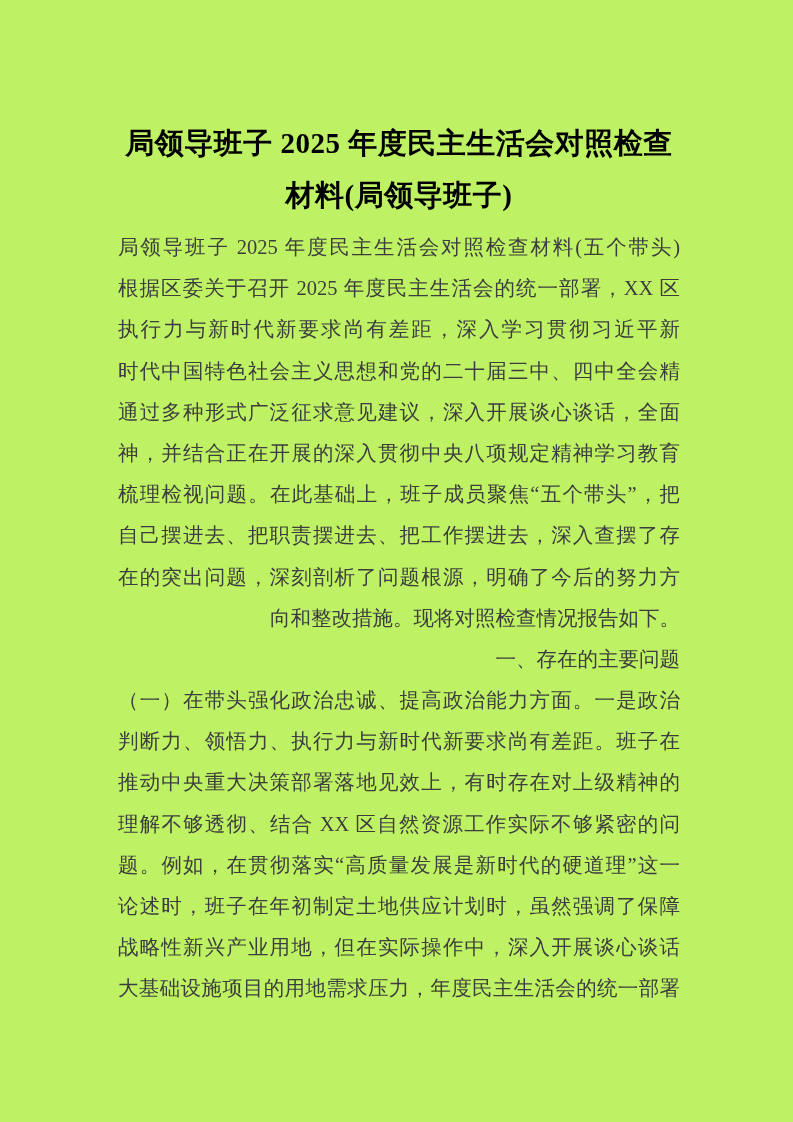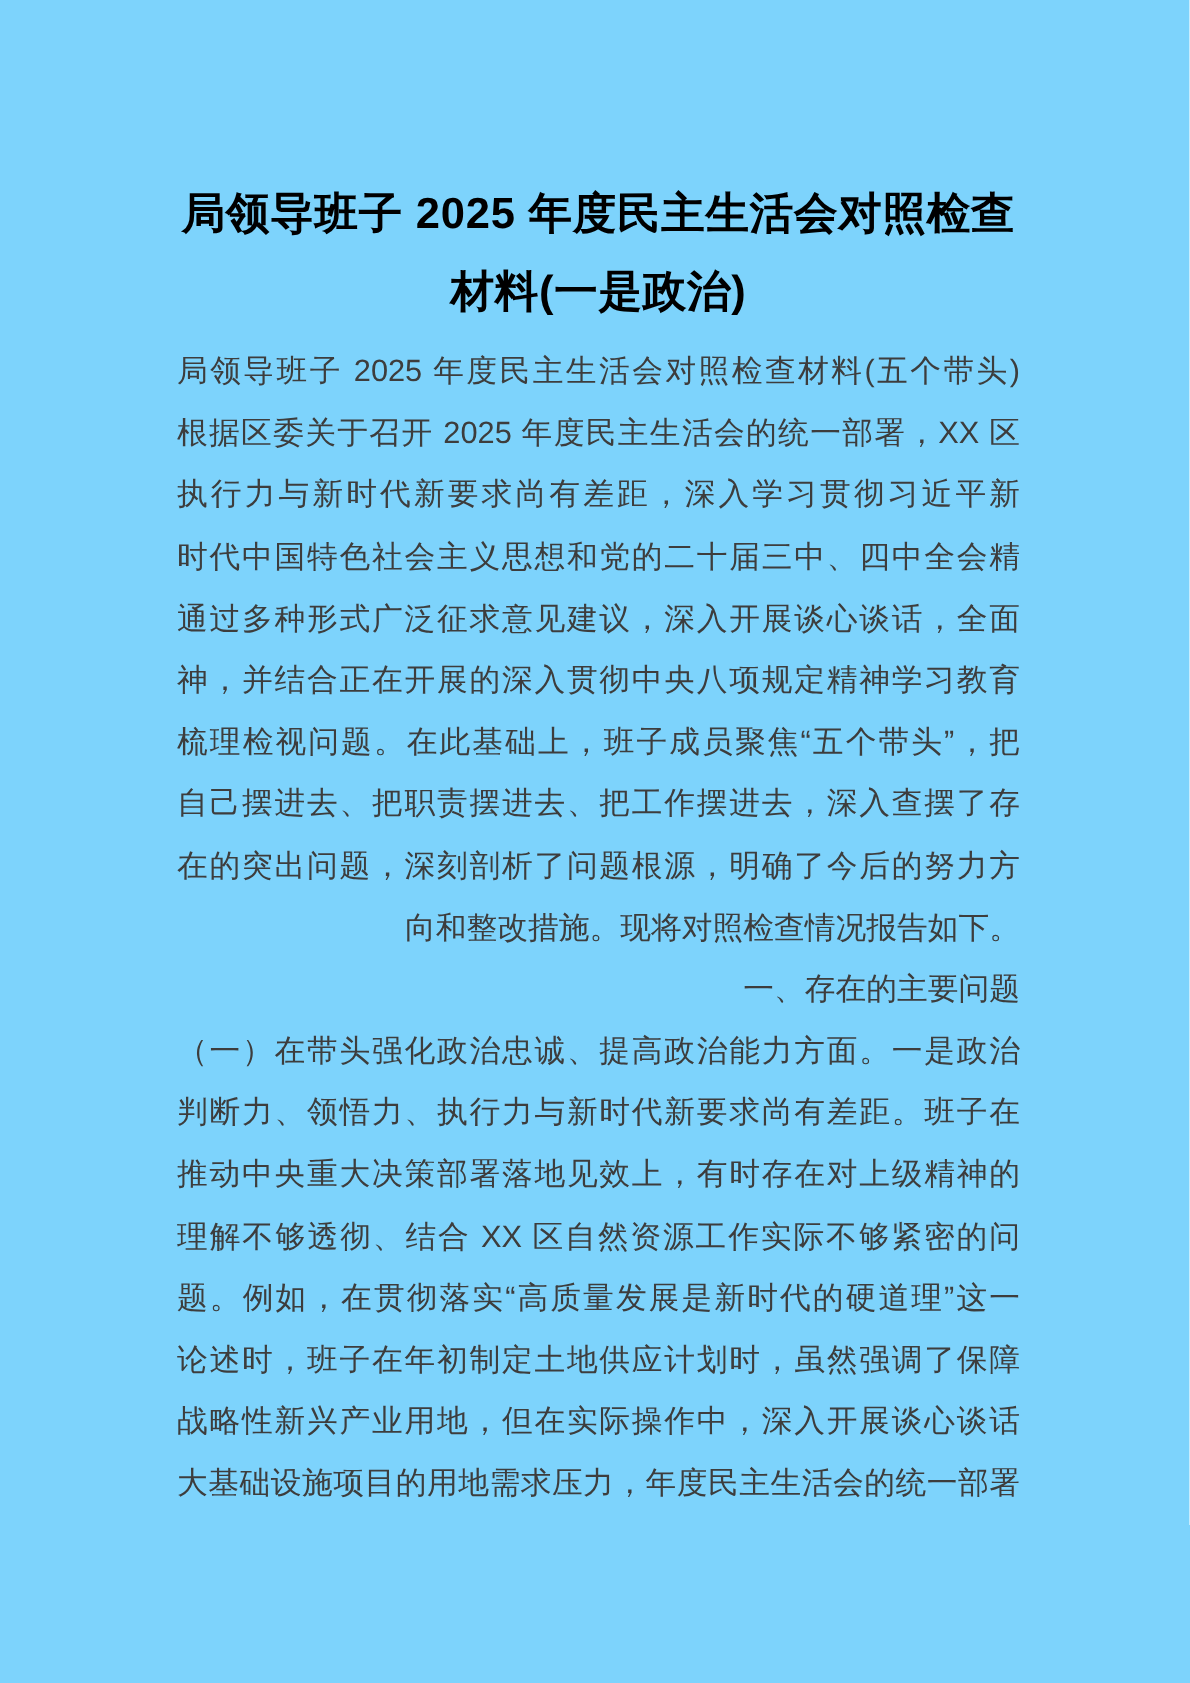--- a/index.html
+++ b/index.html
@@ -5,23 +5,23 @@
   html, body {
     margin: 0;
     padding: 0;
     background: #ffffff;
   }
   .page {
     position: relative;
     width: 793px;
     height: 1122px;
     margin: 0 auto;
-    background: #7dd3fc;
+    background: #bef264;
     overflow: hidden;
-    font-family: Liberation Sans, sans-serif;
+    font-family: Liberation Serif, serif;
   }
   .doc-title {
     position: absolute;
     left: 118px;
     top: 117px;
     width: 562px;
     font-size: 29px;
     font-weight: bold;
     color: #000000;
     line-height: 52px;
@@ -47,21 +47,21 @@
     text-align: justify;
     text-align-last: justify;
   }
 </style>
 </head>
 <body>
 
 <div class="page">
   <div class="doc-title">
     <div class="title-line">局领导班子 2025 年度民主生活会对照检查</div>
-    <div class="title-line">材料(一是政治)</div>
+    <div class="title-line">材料(局领导班子)</div>
   </div>
   <div class="doc-body">
       <div class="line just">局领导班子 2025 年度民主生活会对照检查材料(五个带头)</div>
       <div class="line just">根据区委关于召开 2025 年度民主生活会的统一部署，XX 区</div>
       <div class="line just">执行力与新时代新要求尚有差距，深入学习贯彻习近平新</div>
       <div class="line just">时代中国特色社会主义思想和党的二十届三中、四中全会精</div>
       <div class="line just">通过多种形式广泛征求意见建议，深入开展谈心谈话，全面</div>
       <div class="line just">神，并结合正在开展的深入贯彻中央八项规定精神学习教育</div>
       <div class="line just">梳理检视问题。在此基础上，班子成员聚焦“五个带头”，把</div>
       <div class="line just">自己摆进去、把职责摆进去、把工作摆进去，深入查摆了存</div>

